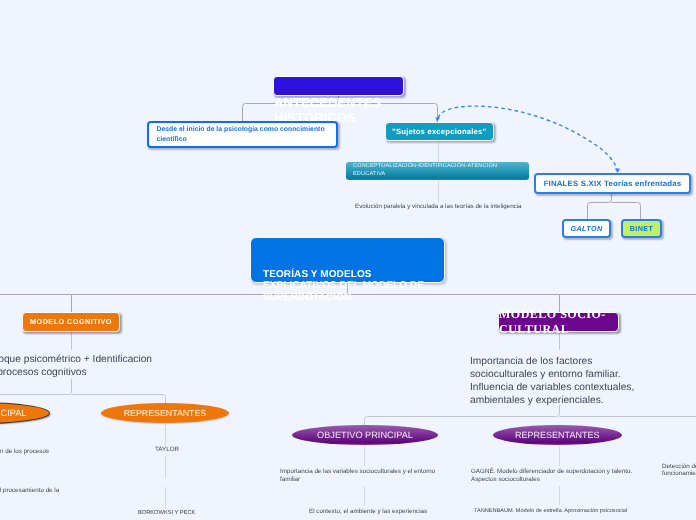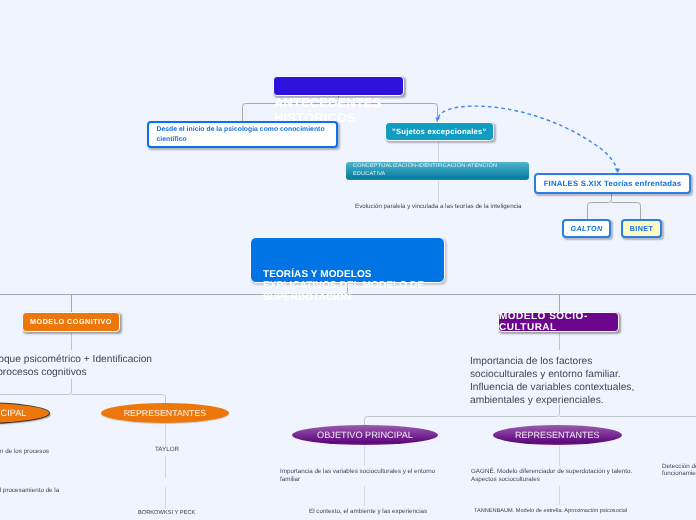--- a/index.html
+++ b/index.html
@@ -39,42 +39,42 @@
   
   .n-finales{left:534px;top:173px;width:157px;height:20.5px;background:#fff;
     border:2px solid #2c7fe2;border-radius:4px;justify-content:center;
     box-shadow:1.2px 1.2px 1.5px rgba(0,0,0,.25);}
   .n-finales span{color:#1271e8;font-weight:bold;font-size:7.8px;letter-spacing:.2px;}
 
   .n-galton{left:562px;top:219px;width:49px;height:19px;background:#fff;
     border:2px solid #2c7fe2;border-radius:4px;justify-content:center;
     box-shadow:1.2px 1.2px 1.5px rgba(0,0,0,.25);}
   .n-galton span{color:#1271e8;font-weight:bold;font-size:7.2px;letter-spacing:.4px;font-style:italic;}
-  .n-binet{left:621px;top:219px;width:41px;height:19px;background:#fef9c3;
+  .n-binet{left:621px;top:219px;width:41px;height:19px;background:#bef264;
     border:2px solid #2c7fe2;border-radius:4px;justify-content:center;
     box-shadow:1.2px 1.2px 1.5px rgba(0,0,0,.25);}
   .n-binet span{color:#1271e8;font-weight:bold;font-size:7.2px;letter-spacing:.4px;}
 
   
   .n-teorias{left:250px;top:237px;width:195px;height:46px;background:#0074e4;
     border:1.2px solid #fdfdff;border-radius:6px;padding:6.6px 12px 0;align-items:flex-start;
     box-shadow:1.5px 1.5px 2px rgba(0,0,0,.18);}
   .n-teorias span{color:#fff;font-weight:bold;font-size:10px;line-height:11.6px;letter-spacing:.1px;margin-top:24px;}
 
   
   .n-cognitivo{left:22px;top:312px;width:98px;height:19.5px;background:#ee770b;
     border:1.2px solid #fdfdff;border-radius:4px;justify-content:center;
     box-shadow:1.5px 1.5px 2px rgba(0,0,0,.35);}
   .n-cognitivo span{color:#fff;font-weight:bold;font-size:7.2px;letter-spacing:.5px;}
 
   
   .n-socio{left:498px;top:312px;width:121px;height:19.5px;background:#6c078d;
     border:1.2px solid #fdfdff;border-radius:4px;justify-content:center;
     box-shadow:1.5px 1.5px 2px rgba(0,0,0,.35);}
-  .n-socio span{color:#fff;font-weight:bold;font-size:10px;letter-spacing:.5px;}
+  .n-socio span{color:#fff;font-weight:bold;font-size:12px;letter-spacing:.5px;font-family:Liberation Serif, serif;}
 
   
   .bodytxt{position:absolute;color:#3f4654;font-size:10.2px;line-height:13px;white-space:pre-line;}
   .t-enfoque{left:-17px;top:353px;width:260px;}
   .t-importancia{left:470px;top:354.5px;width:200px;}
 
   
   .ell{position:absolute;display:flex;align-items:center;justify-content:center;border-radius:50%;}
   .e-objprin-l{left:-92px;top:403px;width:141px;height:20px;background:#ee770b;
     box-shadow:0 0 0 1px rgba(40,25,10,.85), 1.5px 1.5px 1.5px rgba(0,0,0,.45);}

